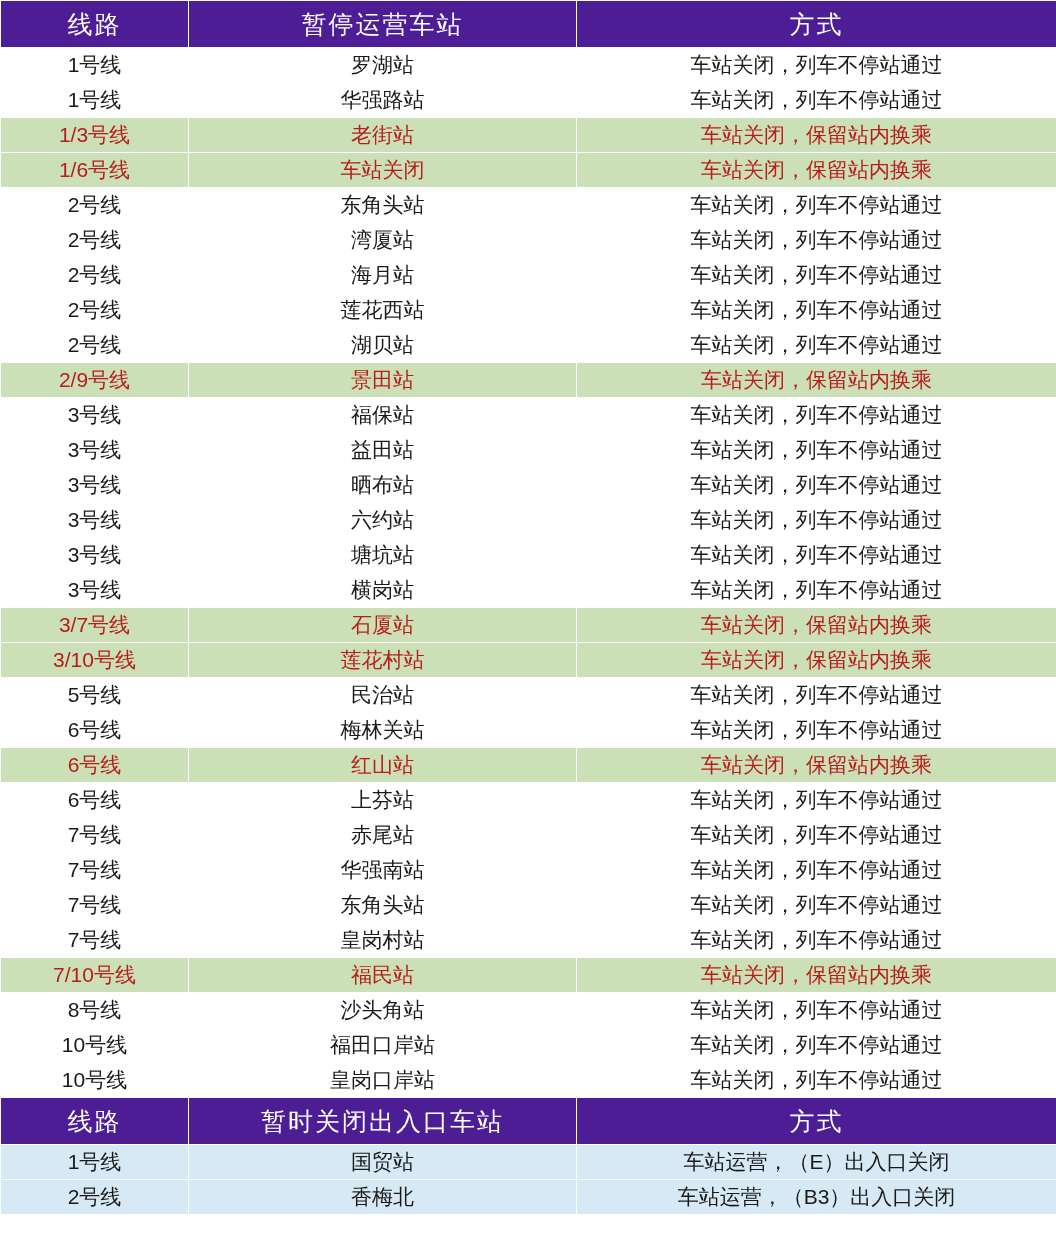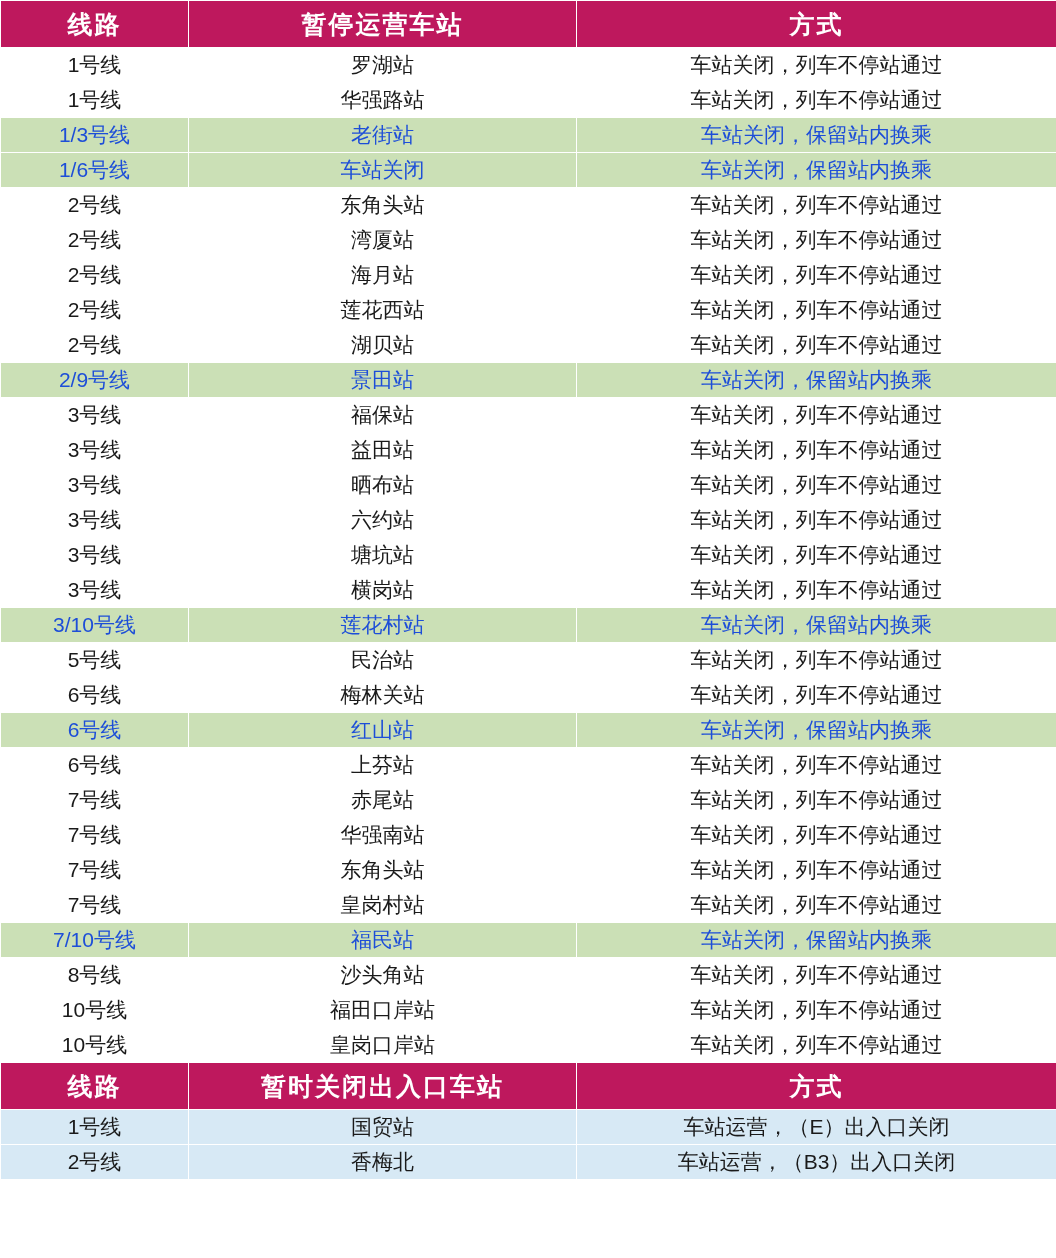--- a/index.html
+++ b/index.html
@@ -22,37 +22,37 @@
     text-align: center;
     vertical-align: middle;
     font-weight: normal;
     padding: 0;
   }
   col.col-line   { width: 188px; }
   col.col-station{ width: 388px; }
   col.col-method { width: 480px; }
 
   tr.header-row td {
-    background: #be185d;
+    background: #4c1d95;
     color: #ffffff;
     font-size: 25px;
-    font-weight: bold;
+    font-weight: normal;
     height: 46px;
     letter-spacing: 2px;
     margin-left: 36px;
   }
   tr.normal-row td {
     background: #ffffff;
     color: #1a1a1a;
     font-size: 21px;
     height: 34px;
   }
   tr.alt-row td {
     background: #cbe0b6;
-    color: #1d4ed8;
+    color: #b91c1c;
     font-size: 21px;
     height: 34px;
   }
   tr.blue-row td {
     background: #d7e9f5;
     color: #1a1a1a;
     font-size: 21px;
     height: 34px;
   }
 </style>
@@ -145,20 +145,25 @@
         <td>3号线</td>
         <td>塘坑站</td>
         <td>车站关闭，列车不停站通过</td>
       </tr>
       <tr class="normal-row">
         <td>3号线</td>
         <td>横岗站</td>
         <td>车站关闭，列车不停站通过</td>
       </tr>
       <tr class="alt-row">
+        <td>3/7号线</td>
+        <td>石厦站</td>
+        <td>车站关闭，保留站内换乘</td>
+      </tr>
+      <tr class="alt-row">
         <td>3/10号线</td>
         <td>莲花村站</td>
         <td>车站关闭，保留站内换乘</td>
       </tr>
       <tr class="normal-row">
         <td>5号线</td>
         <td>民治站</td>
         <td>车站关闭，列车不停站通过</td>
       </tr>
       <tr class="normal-row">

